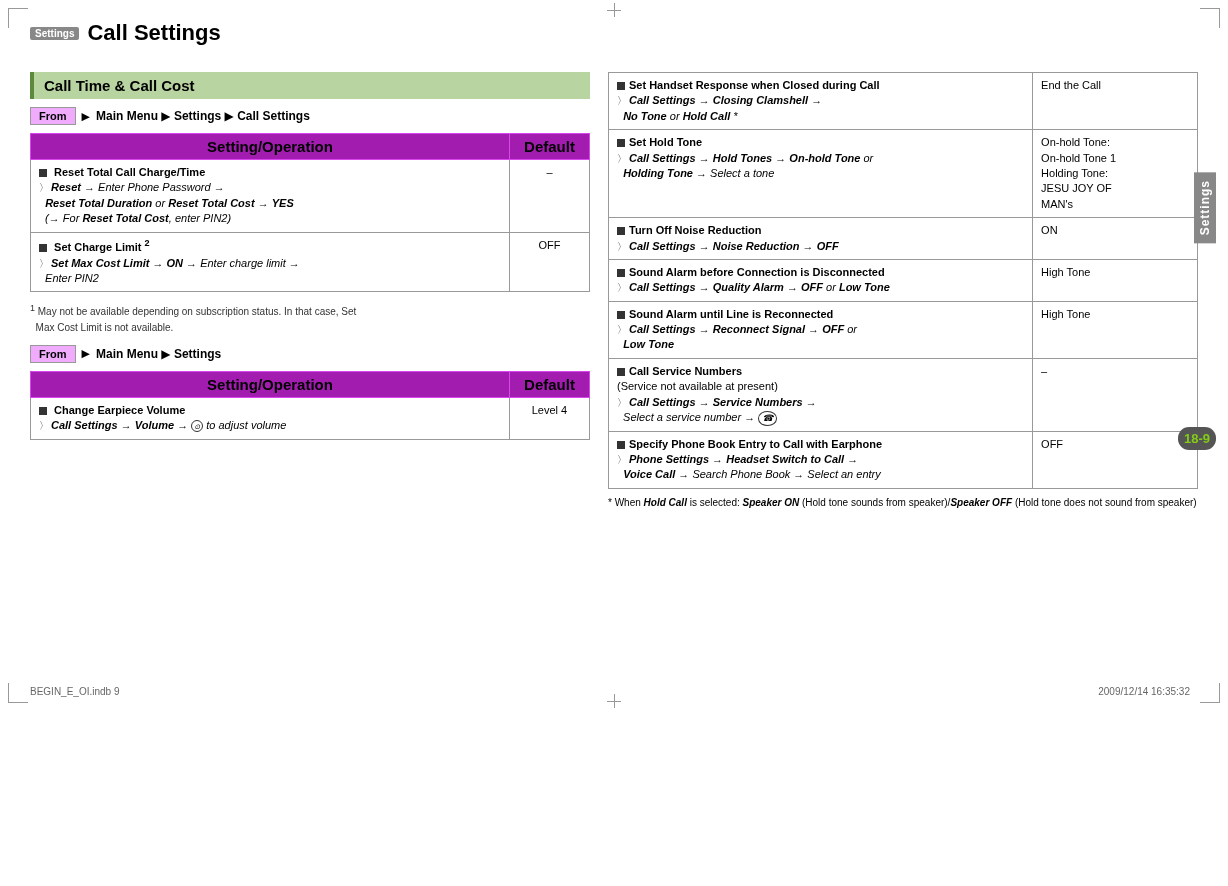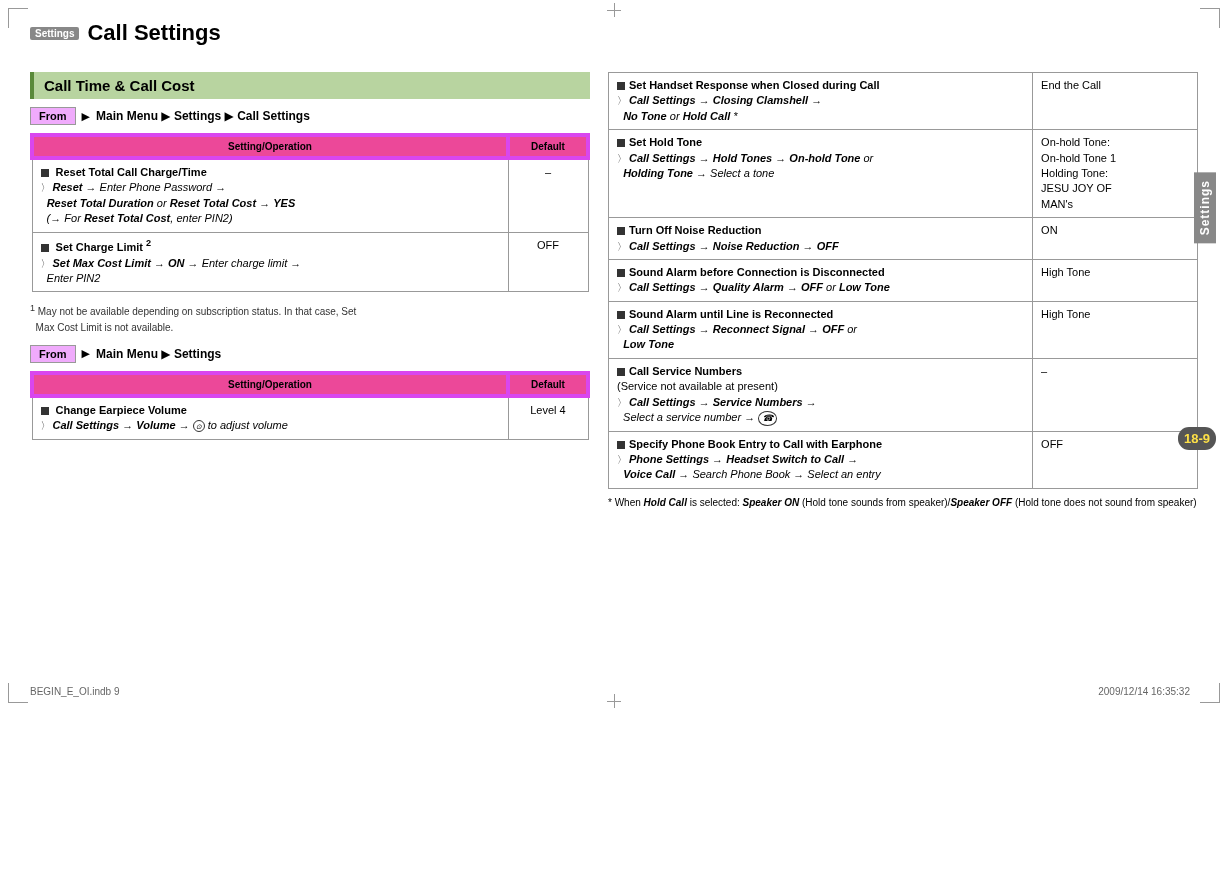--- a/index.html
+++ b/index.html
@@ -130,24 +130,24 @@
     }
 
     .settings-table {
       width: 100%;
       border-collapse: collapse;
       border: 1px solid #999;
       margin-bottom: 10px;
     }
 
     .settings-table th {
-      background: #ec4899;
-      border: 4px solid #d946ef;
+      background: #a21caf;
+      border: 1px solid #d946ef;
       padding: 4px 8px;
-      font-size: 10px;
+      font-size: 15px;
       font-weight: bold;
     }
 
     .settings-table td {
       border: 1px solid #999;
       padding: 5px 8px;
       vertical-align: top;
       font-size: 11px;
       line-height: 1.4;
     }
@@ -226,21 +226,21 @@
       font-size: 12px;
       font-weight: bold;
       letter-spacing: 1px;
     }
 
     .page-num-box {
       position: absolute;
       right: -18px;
       bottom: 60px;
       background: #555;
-      color: #fde047;
+      color: #84cc16;
       padding: 4px 6px;
       font-size: 13px;
       font-weight: bold;
       border-radius: 11px;
     }
 
     .bottom-bar {
       position: absolute;
       bottom: 14px;
       left: 30px;

